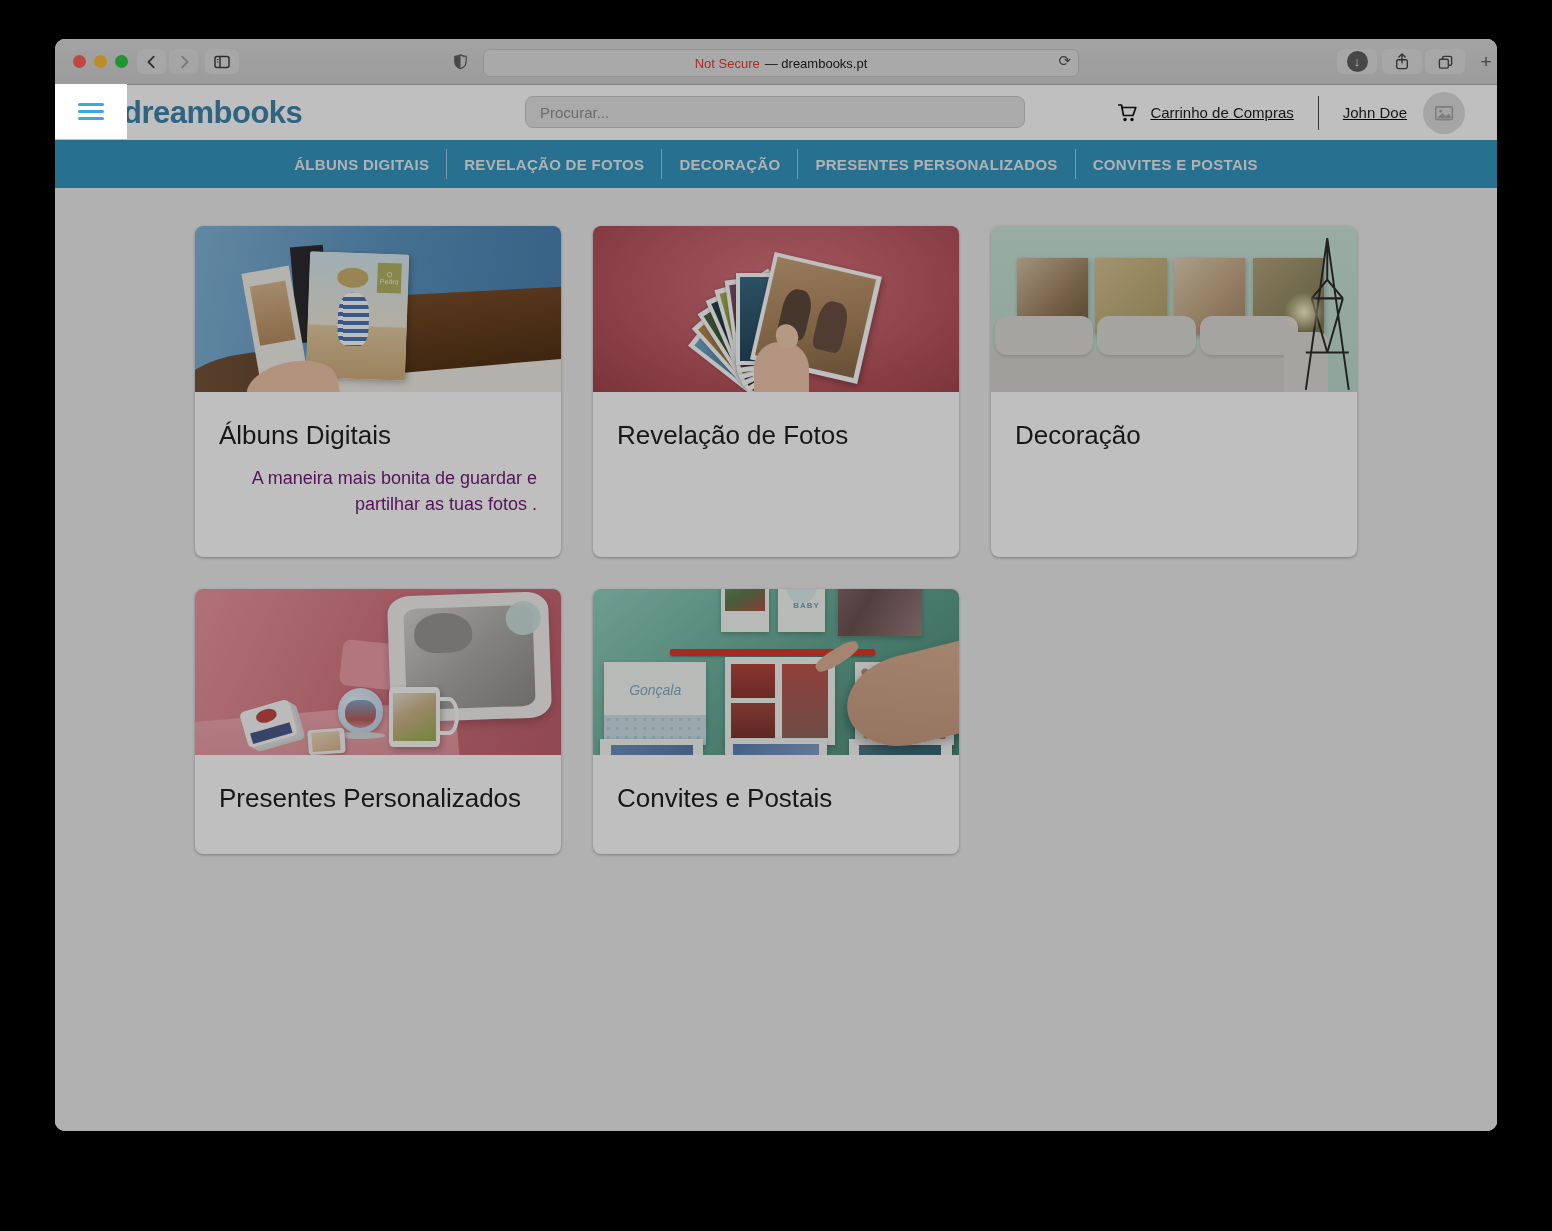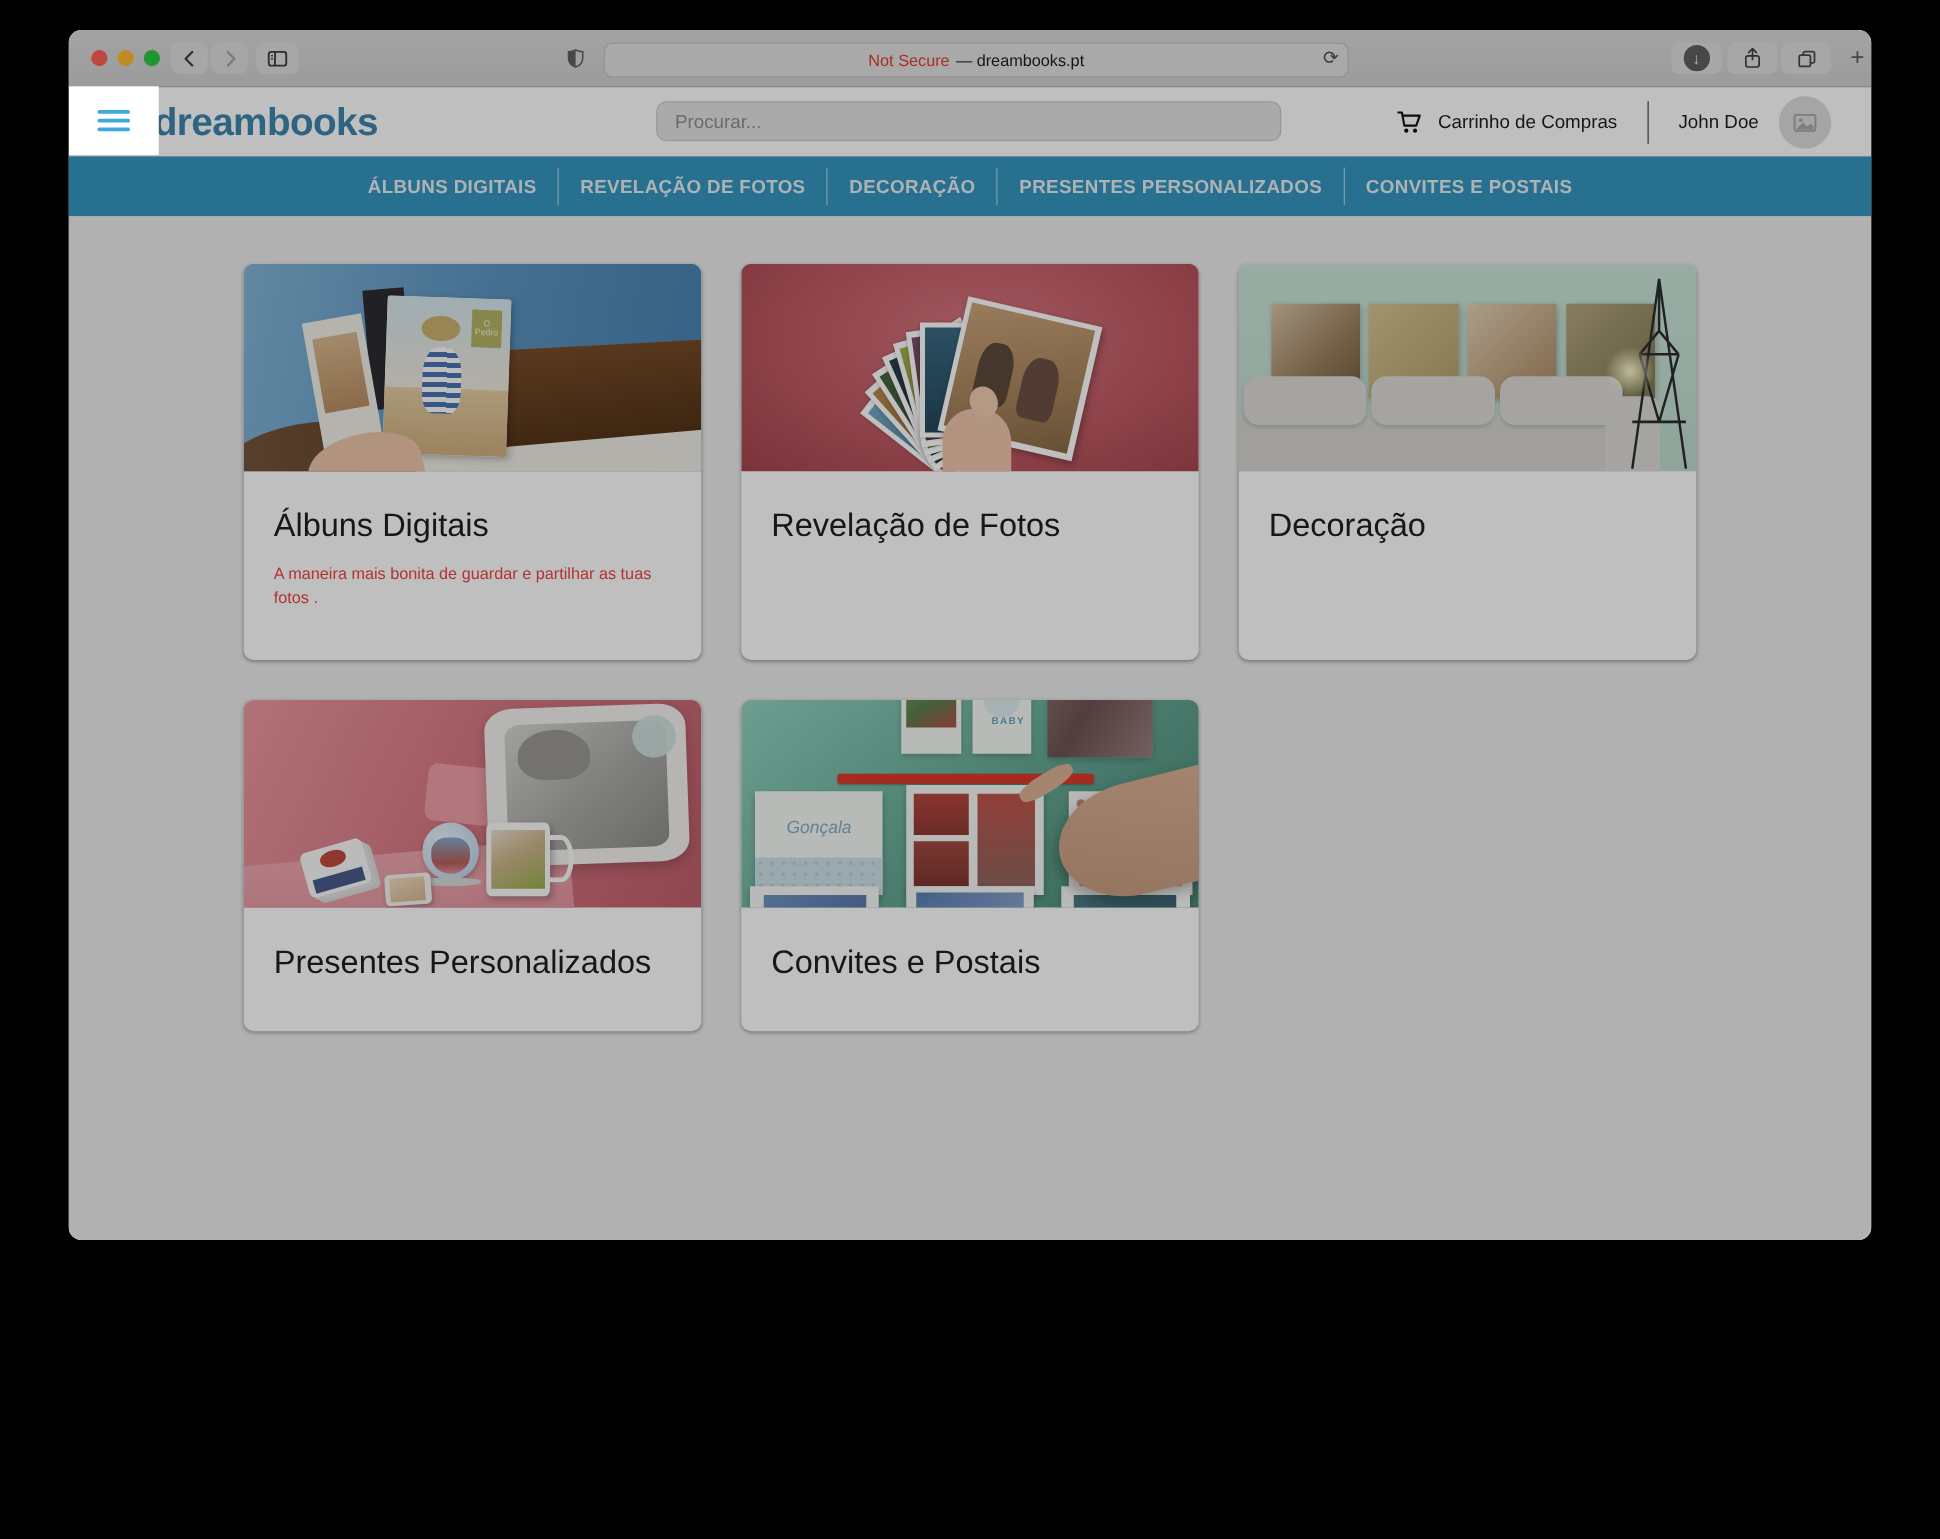--- a/index.html
+++ b/index.html
@@ -1,17 +1,17 @@
 <!DOCTYPE html>
 <html><head>
 <meta charset="utf-8">
 <style>
   html,body{margin:0;padding:0;background:#000;font-family:"Liberation Sans",sans-serif;}
   body{width:1552px;height:1231px;position:relative;overflow:hidden;}
-  .window{position:absolute;left:55px;top:24px;width:1442px;height:968px;border-radius:10px;overflow:hidden;background:#ececec;box-shadow:0 10px 40px rgba(0,0,0,.8);}
+  .window{position:absolute;left:55px;top:39px;width:1442px;height:1092px;border-radius:10px;overflow:hidden;background:#ececec;box-shadow:0 10px 40px rgba(0,0,0,.8);}
 
   
   .toolbar{position:relative;height:45px;background:linear-gradient(#dadada,#d0d0d0);border-bottom:1px solid #a8a8a8;}
   .tl{position:absolute;top:16px;width:13px;height:13px;border-radius:50%;}
   .tl-close{left:18px;background:#ff5f57;}
   .tl-min{left:39px;background:#febb2e;}
   .tl-max{left:60px;background:#2bc840;}
   .tbtn{position:absolute;top:10px;height:25px;background:#dfdfdf;border-radius:6px;display:flex;align-items:center;justify-content:center;color:#474747;}
   .b-back{left:82px;width:29px;}
   .b-fwd{left:114px;width:29px;opacity:.9;}
@@ -24,40 +24,40 @@
   .urlfield{position:absolute;left:428px;top:10px;width:594px;height:26px;background:#e2e2e2;border:1px solid #c4c4c4;border-radius:7px;display:flex;align-items:center;justify-content:center;font-size:13px;color:#1c1c1c;}
   .notsecure{color:#e13c30;margin-right:5px;}
   .reload{position:absolute;right:7px;top:2px;font-size:15px;color:#4f4f4f;}
   .dl-circle{width:21px;height:21px;border-radius:50%;background:#5f5f5f;color:#ececec;display:flex;align-items:center;justify-content:center;font-size:13px;font-weight:bold;}
 
   
   .site-header{position:relative;height:55px;background:#ffffff;}
   .logo{position:absolute;left:68px;top:50%;transform:translateY(-50%);font-size:31px;font-weight:bold;color:#3e86ae;letter-spacing:-.5px;}
   .search{position:absolute;left:470px;top:11px;width:500px;height:32px;box-sizing:border-box;background:#e3e3e3;border:1px solid #c9c9c9;border-radius:8px;padding:0 14px;font-size:15px;color:#333;font-family:"Liberation Sans",sans-serif;}
   .search::placeholder{color:#8f8f8f;}
-  .header-right{position:absolute;right:32px;top:0;height:100%;display:flex;align-items:center;}
+  .header-right{position:absolute;right:32px;top:0;height:100%;display:flex;align-items:center;text-decoration:underline;}
   .cart{display:flex;align-items:center;gap:10px;font-size:15px;color:#1d1d1d;cursor:pointer;}
   .hdr-divider{width:1px;height:34px;background:#4a4a4a;margin:0 24px;}
   .username{font-size:15px;color:#1d1d1d;margin-right:16px;}
   .avatar{width:42px;height:42px;border-radius:50%;background:#dcdcdc;display:flex;align-items:center;justify-content:center;}
 
   
   .mainnav{height:48px;background:#3496bf;display:flex;align-items:center;justify-content:center;}
   .nav-item{padding:0 17px;font-size:15px;font-weight:bold;color:#e7eef1;letter-spacing:.3px;cursor:pointer;white-space:nowrap;}
   .nav-sep{width:1px;height:30px;background:rgba(255,255,255,.55);}
 
   
   .content{position:relative;height:972px;background:#ececec;}
   .cards{display:grid;grid-template-columns:repeat(3,366px);gap:32px;justify-content:center;padding-top:38px;}
   .card{width:366px;background:#fff;border-radius:8px;overflow:hidden;box-shadow:0 1px 3px rgba(0,0,0,.3);cursor:pointer;}
   .card-img{position:relative;height:166px;overflow:hidden;}
   .card-img *{position:absolute;}
   .card-body{padding:22px 24px 40px;}
   .card-title{font-size:26px;font-weight:400;color:#1f1f1f;margin:6px 0 0;}
-  .card-desc{font-size:13px;line-height:1.45;color:#ef4444;margin:14px 0 0;}
+  .card-desc{font-size:18px;line-height:1.45;color:#701a75;margin:14px 0 0;text-align:right;}
 
   
   .img-albums{background:linear-gradient(100deg,#83b5d8 0%,#5d96c2 50%,#4a81b0 100%);}
   .alb-headboard{right:-3%;bottom:12%;width:60%;height:48%;background:linear-gradient(175deg,#7c4f2a,#4f3015);border-radius:3px;transform:skewY(-3deg);}
   .alb-sheet{right:-4%;bottom:-12%;width:70%;height:26%;background:#efece6;transform:rotate(-5deg);border-radius:6px;}
   .alb-wood{left:-8%;bottom:-12%;width:46%;height:36%;background:linear-gradient(90deg,#7a5a3e,#5f4128);border-radius:60% 40% 0 0/100% 80% 0 0;}
   .alb-book-back{left:27%;top:12%;width:9%;height:58%;background:#2c2c31;transform:rotate(-5deg);}
   .alb-book-mid{left:15%;top:26%;width:13%;height:62%;background:#f2efe9;transform:rotate(-10deg);overflow:hidden;}
   .alb-mid-photo{left:12%;top:14%;width:76%;height:58%;background:linear-gradient(180deg,#d9b98e,#b98e62);}
   .alb-book-front{left:31%;top:16%;width:27%;height:76%;background:#f7f4ee;transform:rotate(2deg);overflow:hidden;border-radius:2px;box-shadow:2px 2px 6px rgba(0,0,0,.25);}

